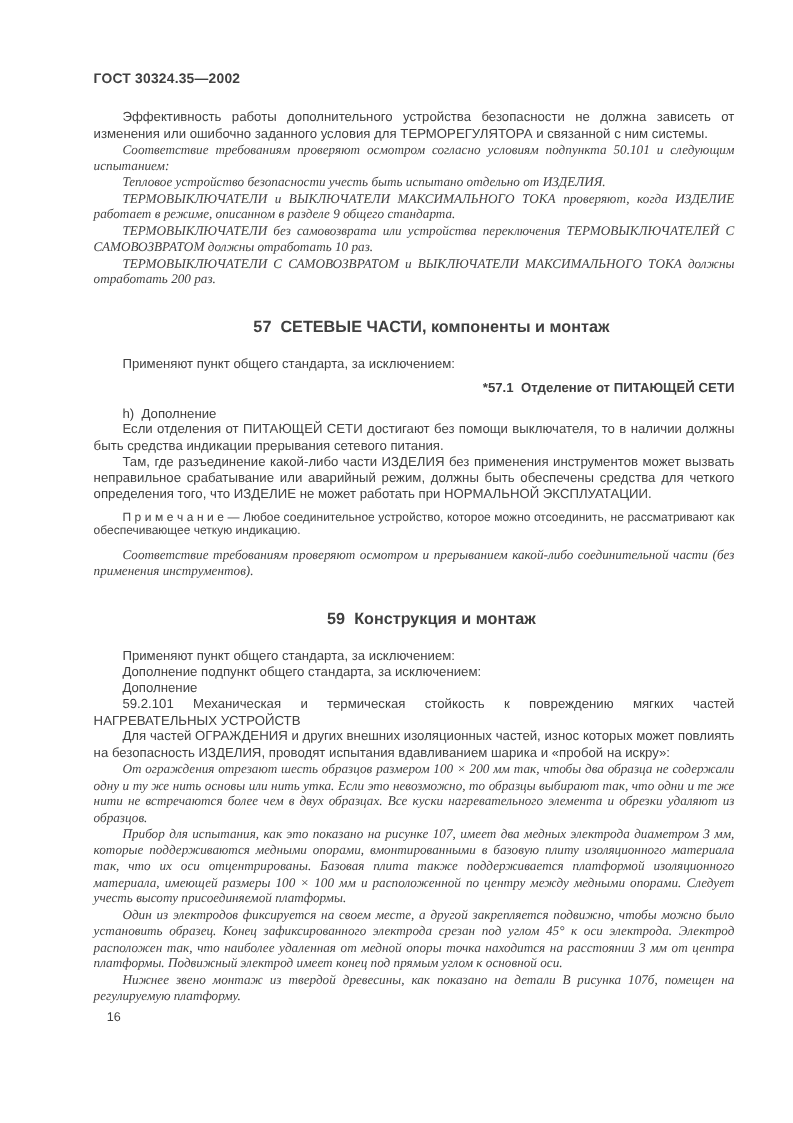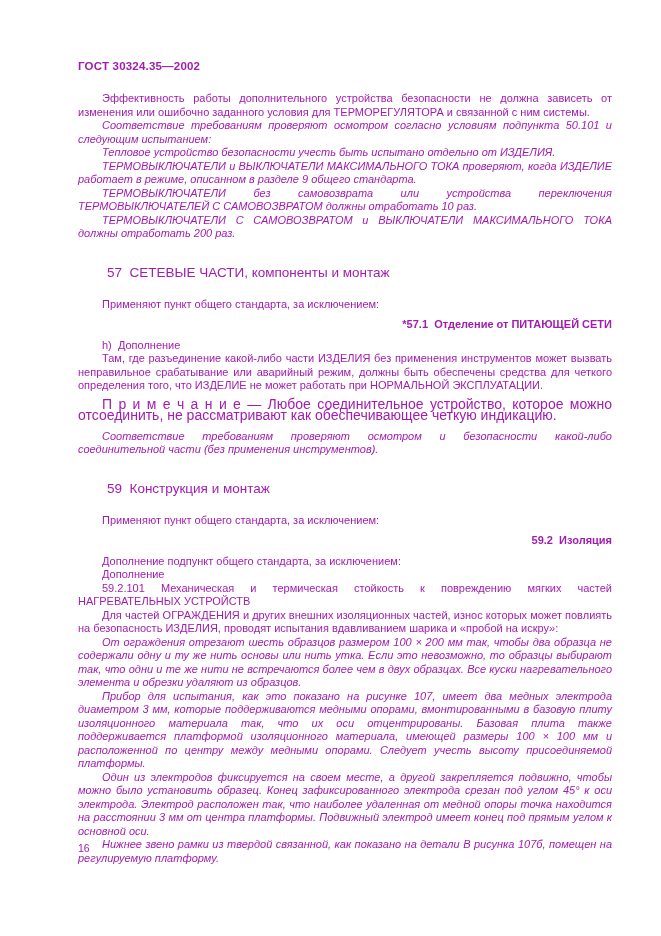--- a/index.html
+++ b/index.html
@@ -7,21 +7,21 @@
     padding: 0;
     background: #e8e8e8;
   }
   .page {
     position: relative;
     width: 661px;
     height: 936px;
     margin: 0 auto;
     background: #ffffff;
     font-family: "Liberation Sans", sans-serif;
-    color: #a21caf;
+    color: #404040;
     overflow: hidden;
   }
   .content {
     position: absolute;
     left: 78px;
     top: 60px;
     width: 534px;
   }
   .doc-header {
     font-size: 11.5px;
@@ -30,43 +30,43 @@
     margin: 0 0 20px 0;
   }
   .content p {
     margin: 0;
     font-size: 11px;
     line-height: 13.5px;
     text-align: justify;
     text-indent: 24px;
   }
   .content p.body { font-style: normal; }
-  .content p.italic { font-style: italic; }
+  .content p.italic { font-style: italic; font-family: Liberation Serif, serif; }
   .content p.h1 {
     font-size: 13.5px;
     line-height: 16px;
-    font-weight: normal;
-    text-align: left;
+    font-weight: bold;
+    text-align: center;
     text-indent: 29px;
     margin: 24px 0 17px 0;
   }
   .content p.h2 {
     font-weight: bold;
     text-align: right;
     margin: 7px 0 7px 0;
   }
   .content p.note {
-    font-size: 14px;
+    font-size: 10px;
     line-height: 11.5px;
     margin: 6px 0 8px 0;
   }
   .content p.spaced-before { margin-top: 6px; }
   .page-number {
     position: absolute;
-    left: 78px;
+    left: 89px;
     top: 842px;
     font-size: 10.5px;
   }
 </style>
 </head>
 <body>
 
 <div class="page">
   <div class="content">
     <div class="doc-header">ГОСТ 30324.35—2002</div>
@@ -74,30 +74,30 @@
         <p class="body">Эффективность работы дополнительного устройства безопасности не должна зависеть от изменения или ошибочно заданного условия для ТЕРМОРЕГУЛЯТОРА и связанной с ним системы.</p>
         <p class="italic">Соответствие требованиям проверяют осмотром согласно условиям подпункта 50.101 и следующим испытанием:</p>
         <p class="italic">Тепловое устройство безопасности учесть быть испытано отдельно от ИЗДЕЛИЯ.</p>
         <p class="italic">ТЕРМОВЫКЛЮЧАТЕЛИ и ВЫКЛЮЧАТЕЛИ МАКСИМАЛЬНОГО ТОКА проверяют, когда ИЗДЕЛИЕ работает в режиме, описанном в разделе 9 общего стандарта.</p>
         <p class="italic">ТЕРМОВЫКЛЮЧАТЕЛИ без самовозврата или устройства переключения ТЕРМОВЫКЛЮЧАТЕЛЕЙ С САМОВОЗВРАТОМ должны отработать 10 раз.</p>
         <p class="italic">ТЕРМОВЫКЛЮЧАТЕЛИ С САМОВОЗВРАТОМ и ВЫКЛЮЧАТЕЛИ МАКСИМАЛЬНОГО ТОКА должны отработать 200 раз.</p>
         <p class="h1">57&nbsp; СЕТЕВЫЕ ЧАСТИ, компоненты и монтаж</p>
         <p class="body">Применяют пункт общего стандарта, за исключением:</p>
         <p class="h2">*57.1&nbsp; Отделение от ПИТАЮЩЕЙ СЕТИ</p>
         <p class="body">h)&nbsp; Дополнение</p>
+        <p class="body">Если отделения от ПИТАЮЩЕЙ СЕТИ достигают без помощи выключателя, то в наличии должны быть средства индикации прерывания сетевого питания.</p>
         <p class="body">Там, где разъединение какой-либо части ИЗДЕЛИЯ без применения инструментов может вызвать неправильное срабатывание или аварийный режим, должны быть обеспечены средства для четкого определения того, что ИЗДЕЛИЕ не может работать при НОРМАЛЬНОЙ ЭКСПЛУАТАЦИИ.</p>
         <p class="note">П р и м е ч а н и е — Любое соединительное устройство, которое можно отсоединить, не рассматривают как обеспечивающее четкую индикацию.</p>
-        <p class="italic spaced-before">Соответствие требованиям проверяют осмотром и безопасности какой-либо соединительной части (без применения инструментов).</p>
+        <p class="italic spaced-before">Соответствие требованиям проверяют осмотром и прерыванием какой-либо соединительной части (без применения инструментов).</p>
         <p class="h1">59&nbsp; Конструкция и монтаж</p>
         <p class="body">Применяют пункт общего стандарта, за исключением:</p>
-        <p class="h2">59.2&nbsp; Изоляция</p>
         <p class="body">Дополнение подпункт общего стандарта, за исключением:</p>
         <p class="body">Дополнение</p>
         <p class="body">59.2.101 Механическая и термическая стойкость к повреждению мягких частей НАГРЕВАТЕЛЬНЫХ УСТРОЙСТВ</p>
         <p class="body">Для частей ОГРАЖДЕНИЯ и других внешних изоляционных частей, износ которых может повлиять на безопасность ИЗДЕЛИЯ, проводят испытания вдавливанием шарика и «пробой на искру»:</p>
         <p class="italic">От ограждения отрезают шесть образцов размером 100 × 200 мм так, чтобы два образца не содержали одну и ту же нить основы или нить утка. Если это невозможно, то образцы выбирают так, что одни и те же нити не встречаются более чем в двух образцах. Все куски нагревательного элемента и обрезки удаляют из образцов.</p>
         <p class="italic">Прибор для испытания, как это показано на рисунке 107, имеет два медных электрода диаметром 3 мм, которые поддерживаются медными опорами, вмонтированными в базовую плиту изоляционного материала так, что их оси отцентрированы. Базовая плита также поддерживается платформой изоляционного материала, имеющей размеры 100 × 100 мм и расположенной по центру между медными опорами. Следует учесть высоту присоединяемой платформы.</p>
         <p class="italic">Один из электродов фиксируется на своем месте, а другой закрепляется подвижно, чтобы можно было установить образец. Конец зафиксированного электрода срезан под углом 45° к оси электрода. Электрод расположен так, что наиболее удаленная от медной опоры точка находится на расстоянии 3 мм от центра платформы. Подвижный электрод имеет конец под прямым углом к основной оси.</p>
-        <p class="italic">Нижнее звено рамки из твердой связанной, как показано на детали В рисунка 107б, помещен на регулируемую платформу.</p>
+        <p class="italic">Нижнее звено монтаж из твердой древесины, как показано на детали В рисунка 107б, помещен на регулируемую платформу.</p>
       </div>
   </div>
   <div class="page-number">16</div>
 </div>
 
 </body></html>

